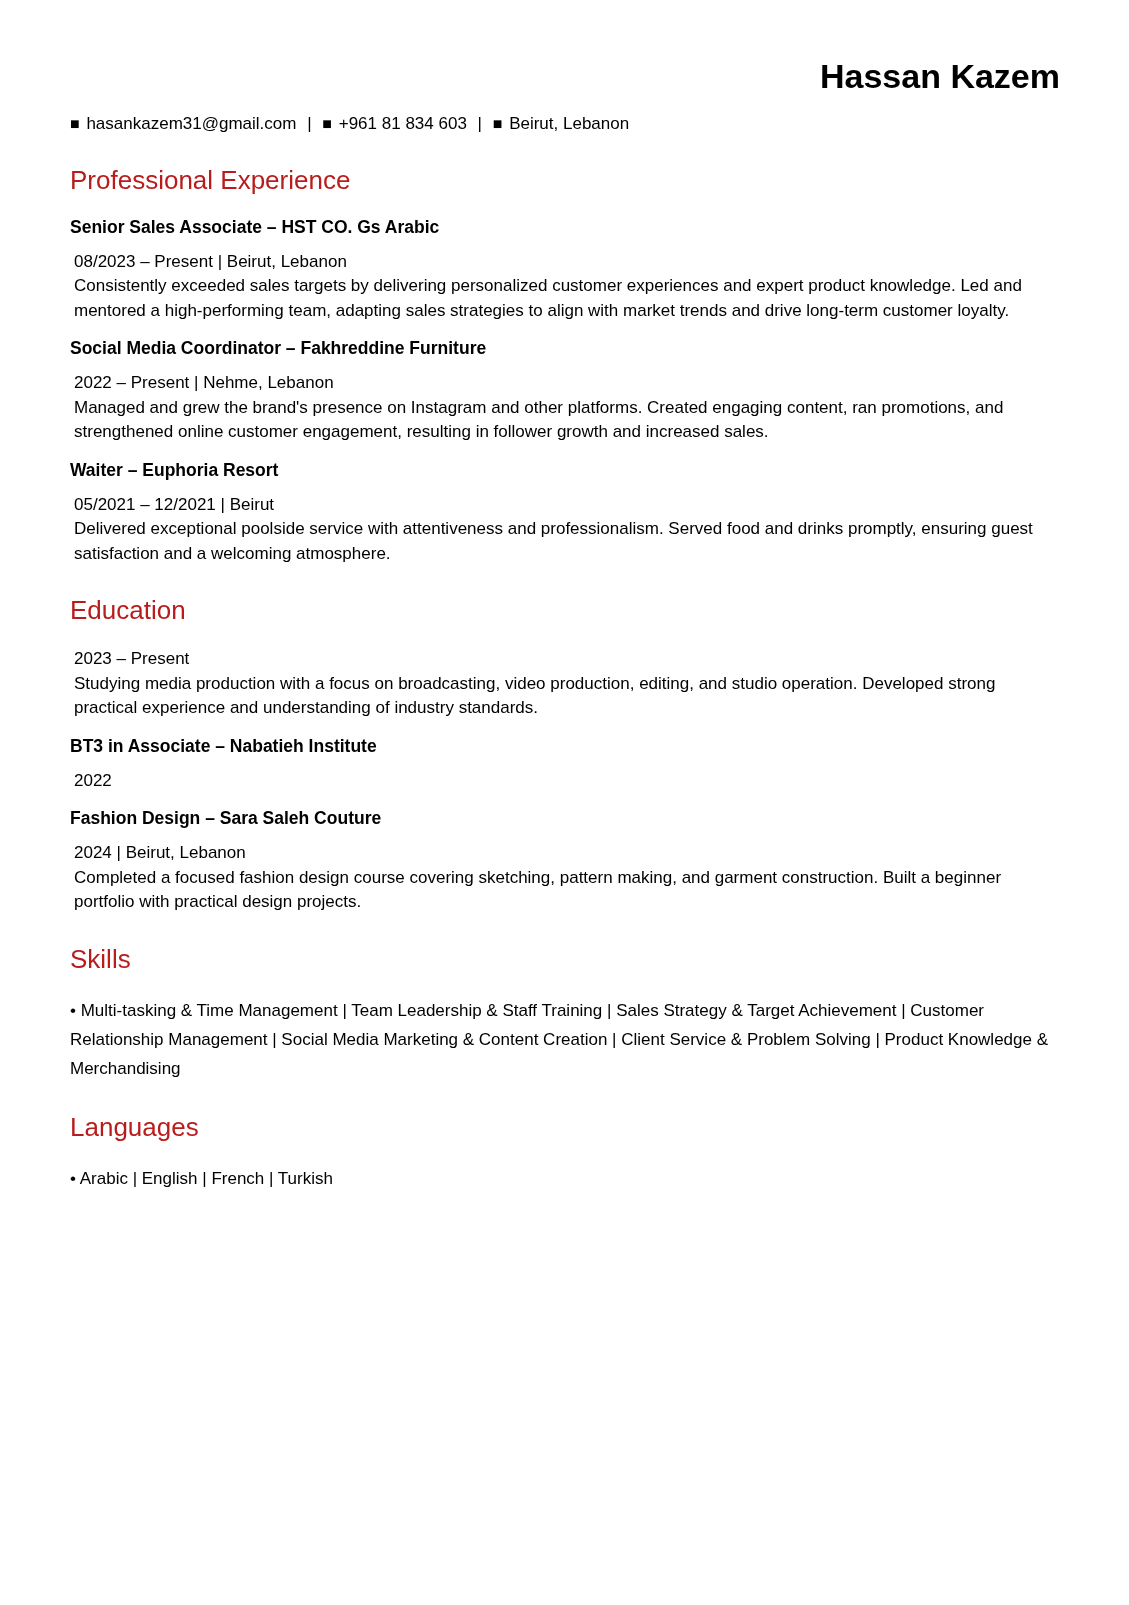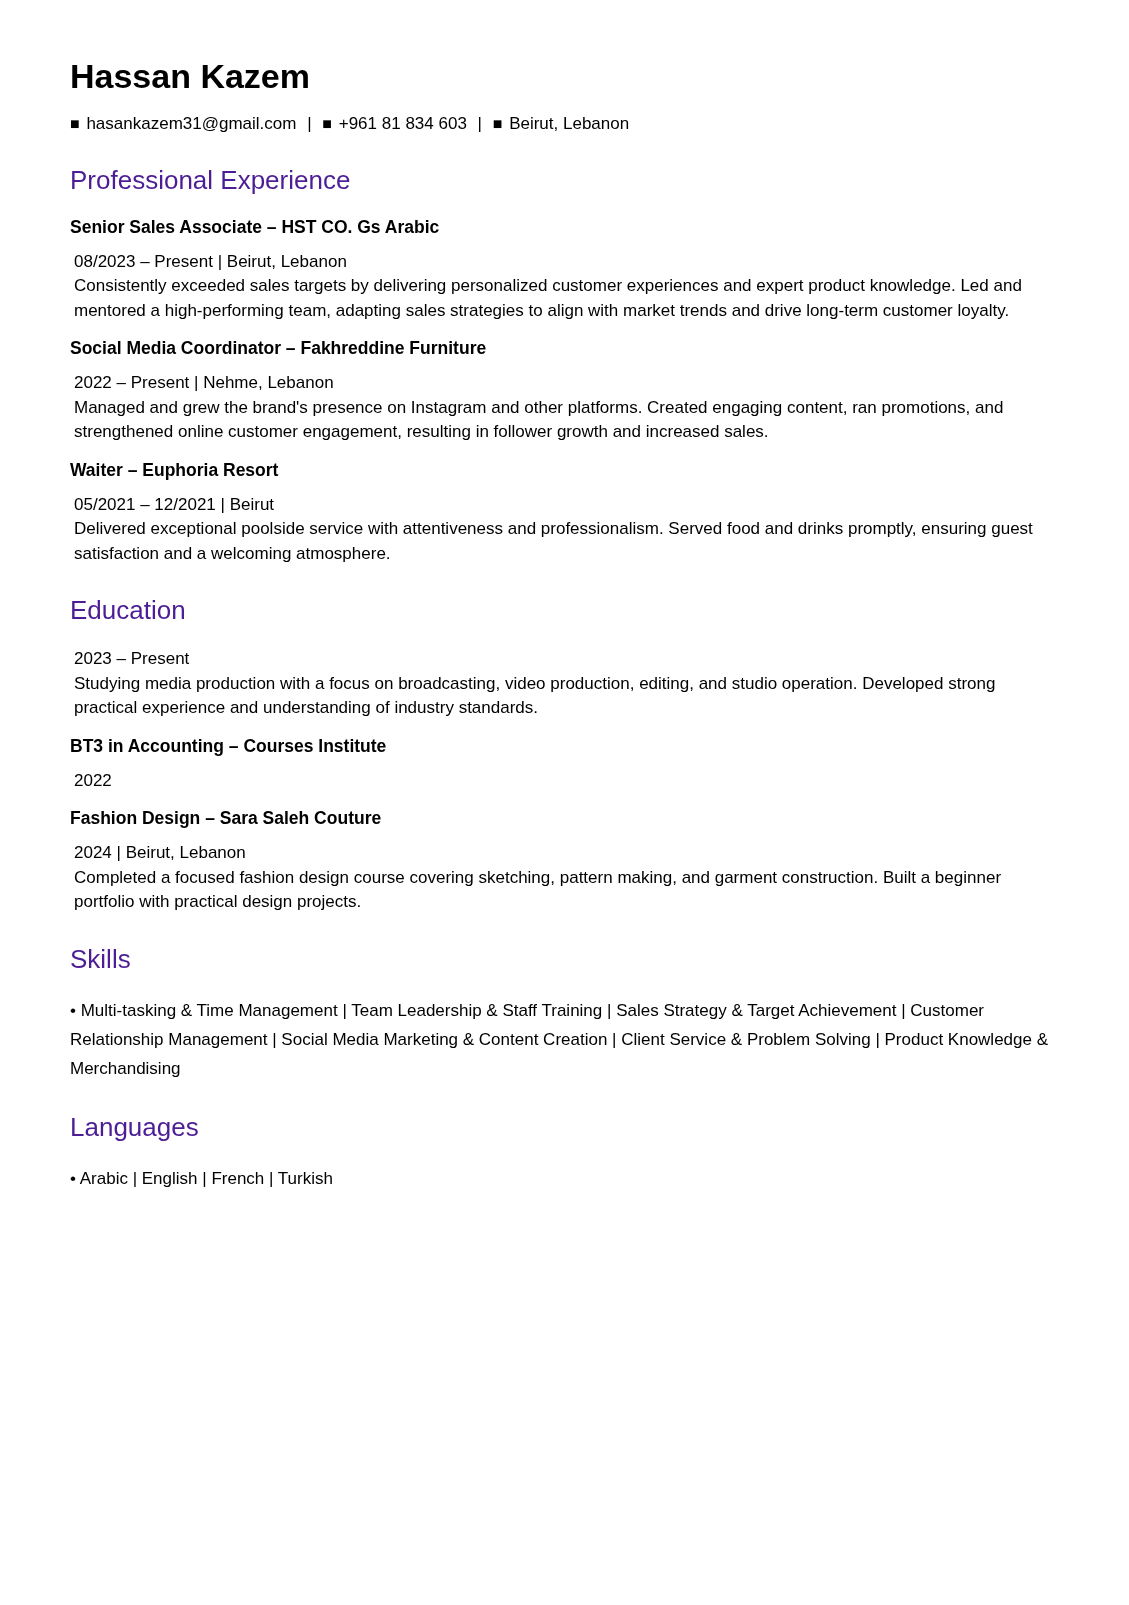--- a/index.html
+++ b/index.html
@@ -13,40 +13,40 @@
     width: 1129px;
     height: 1605px;
     margin: 0 auto;
     background: #ffffff;
     padding: 56px 69px 40px 70px;
     overflow: hidden;
   }
   .name {
     font-size: 34px;
     font-weight: 700;
-    text-align: left;
+    text-align: right;
     line-height: 1.2;
   }
   .contact {
     margin-top: 15px;
     font-size: 17px;
     line-height: 24px;
     white-space: nowrap;
   }
   .contact .icon {
     display: inline-block;
     font-size: 16px;
     margin-right: 2px;
   }
   .contact .sep {
     display: inline-block;
     margin: 0 6px;
   }
   .sec-heading {
-    color: #4c1d95;
+    color: #b91c1c;
     font-size: 26px;
     font-weight: 400;
     line-height: 1.2;
     margin: 29px 0 21px 0;
   }
   .entry-title {
     font-size: 17.5px;
     font-weight: 700;
     line-height: 1.25;
     margin: 15px 0 11px 0;
@@ -101,21 +101,21 @@
   </section>
 
   <section>
     <h2 class="sec-heading">Education</h2>
 
     <div class="entry">
       <p class="body-text"><span>2023 – Present</span><br><span>Studying media production with a focus on broadcasting, video production, editing, and studio operation. Developed strong practical experience and understanding of industry standards.</span></p>
     </div>
 
     <div class="entry">
-      <h3 class="entry-title">BT3 in Accounting – Courses Institute</h3>
+      <h3 class="entry-title">BT3 in Associate – Nabatieh Institute</h3>
       <p class="body-text"><span>2022</span></p>
     </div>
   </section>
 
   <section>
 
     <div class="entry">
       <h3 class="entry-title">Fashion Design – Sara Saleh Couture</h3>
       <p class="body-text"><span>2024 | Beirut, Lebanon</span><br><span>Completed a focused fashion design course covering sketching, pattern making, and garment construction. Built a beginner portfolio with practical design projects.</span></p>
     </div>

